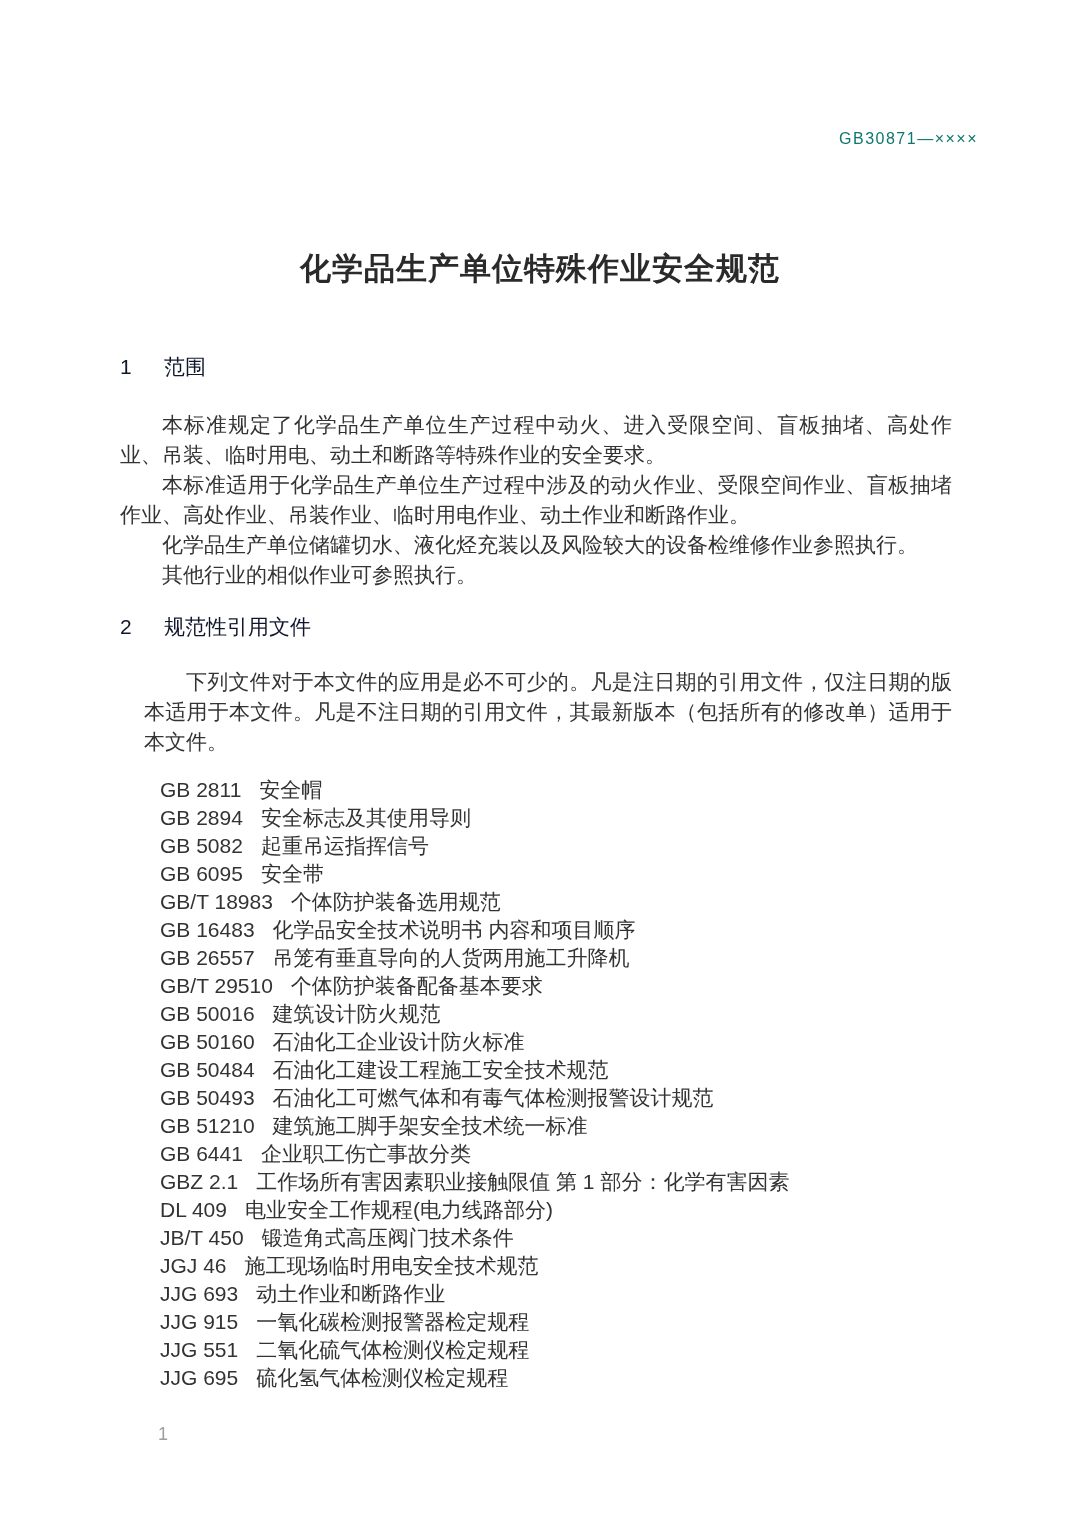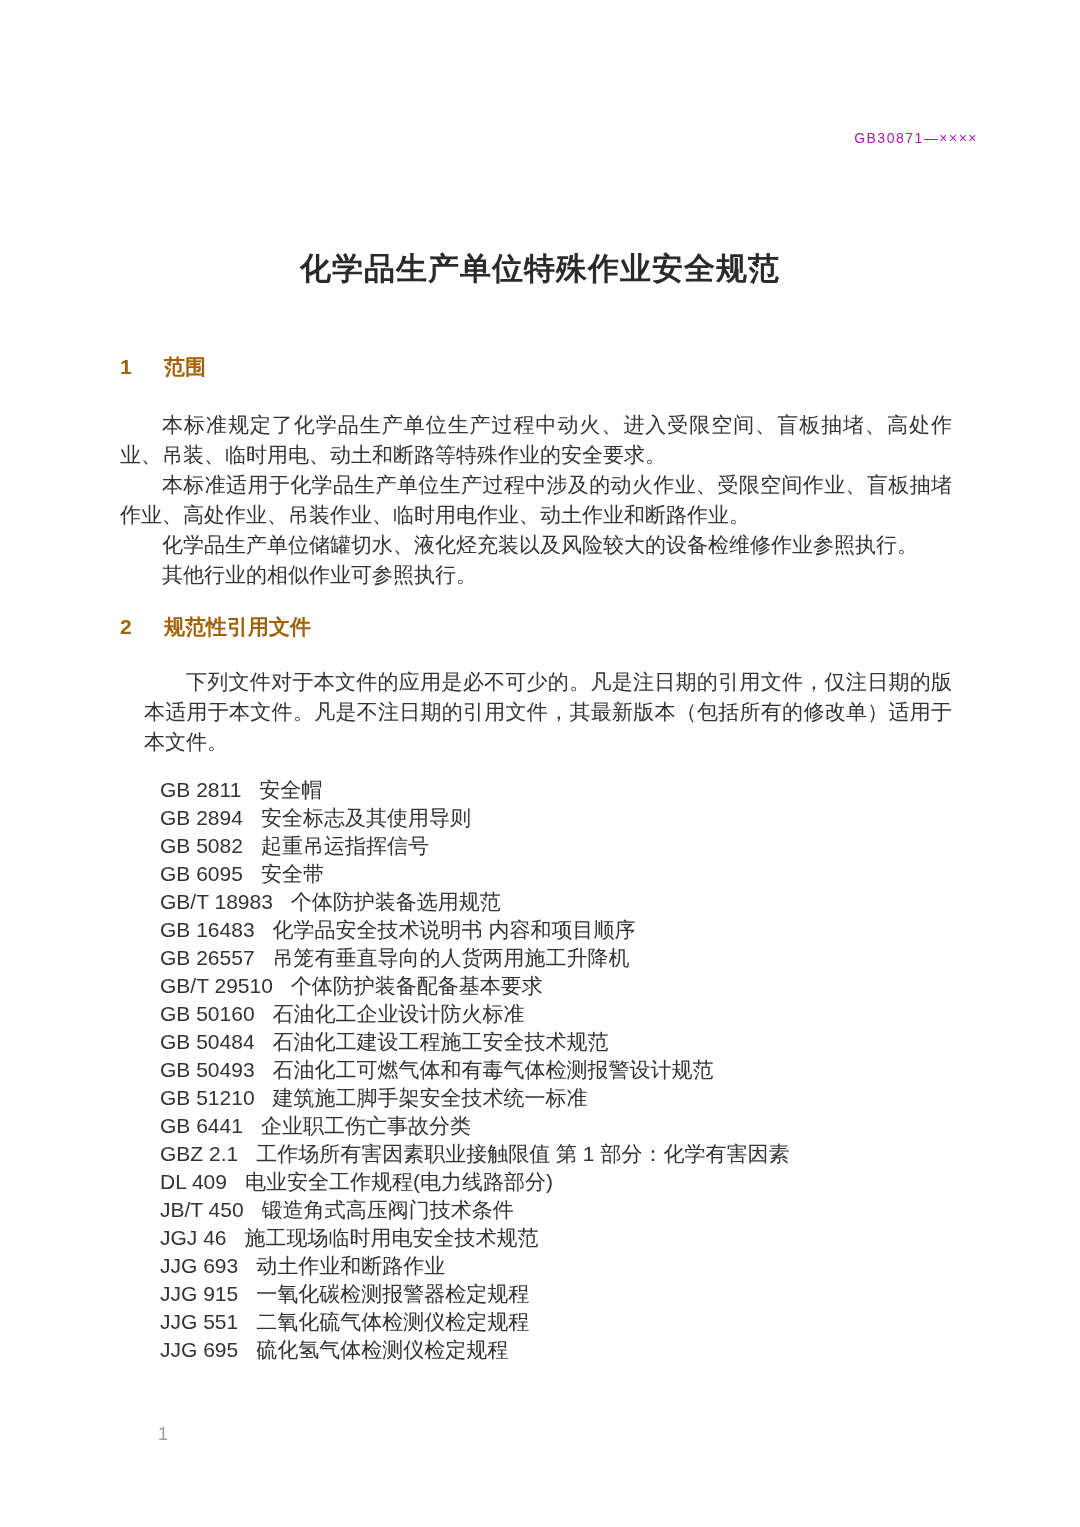--- a/index.html
+++ b/index.html
@@ -11,45 +11,45 @@
   }
   .page {
     position: relative;
     width: 1080px; height: 1527px;
     background: #ffffff;
     overflow: hidden;
   }
   .header-code {
     position: absolute;
     top: 130px; right: 102px;
-    font-size: 14px;
+    font-size: 16px;
     letter-spacing: 1.5px;
-    color: #a21caf;
+    color: #0f766e;
   }
   .doc-title {
     position: absolute;
     top: 248px; left: 0;
     width: 100%;
     text-align: center;
     font-size: 31px;
     font-weight: 600;
     letter-spacing: 1px;
     color: #2a2a2a;
   }
   .content {
     position: absolute;
     left: 120px; top: 352px;
     width: 832px;
     font-size: 21px;
     line-height: 30px;
     color: #333333;
   }
   .sec-heading {
-    font-weight: 700;
-    color: #a16207;
+    font-weight: 400;
+    color: #0f172a;
     line-height: 30px;
   }
   .sec-num { display: inline-block; min-width: 44px; }
   .sec-body-1 { margin-top: 28px; }
   .sec-heading-2 { margin-top: 22px; }
   .sec-body-2 { margin-top: 25px; margin-left: 24px; }
   .para {
     text-align: justify;
     text-indent: 2em;
   }
@@ -102,20 +102,21 @@
 
     <ul class="refs">
       <li class="ref-item"><span class="ref-code">GB 2811</span><span class="ref-title">安全帽</span></li>
       <li class="ref-item"><span class="ref-code">GB 2894</span><span class="ref-title">安全标志及其使用导则</span></li>
       <li class="ref-item"><span class="ref-code">GB 5082</span><span class="ref-title">起重吊运指挥信号</span></li>
       <li class="ref-item"><span class="ref-code">GB 6095</span><span class="ref-title">安全带</span></li>
       <li class="ref-item"><span class="ref-code">GB/T 18983</span><span class="ref-title">个体防护装备选用规范</span></li>
       <li class="ref-item"><span class="ref-code">GB 16483</span><span class="ref-title">化学品安全技术说明书 内容和项目顺序</span></li>
       <li class="ref-item"><span class="ref-code">GB 26557</span><span class="ref-title">吊笼有垂直导向的人货两用施工升降机</span></li>
       <li class="ref-item"><span class="ref-code">GB/T 29510</span><span class="ref-title">个体防护装备配备基本要求</span></li>
+      <li class="ref-item"><span class="ref-code">GB 50016</span><span class="ref-title">建筑设计防火规范</span></li>
       <li class="ref-item"><span class="ref-code">GB 50160</span><span class="ref-title">石油化工企业设计防火标准</span></li>
       <li class="ref-item"><span class="ref-code">GB 50484</span><span class="ref-title">石油化工建设工程施工安全技术规范</span></li>
       <li class="ref-item"><span class="ref-code">GB 50493</span><span class="ref-title">石油化工可燃气体和有毒气体检测报警设计规范</span></li>
       <li class="ref-item"><span class="ref-code">GB 51210</span><span class="ref-title">建筑施工脚手架安全技术统一标准</span></li>
       <li class="ref-item"><span class="ref-code">GB 6441</span><span class="ref-title">企业职工伤亡事故分类</span></li>
       <li class="ref-item"><span class="ref-code">GBZ 2.1</span><span class="ref-title">工作场所有害因素职业接触限值 第 1 部分：化学有害因素</span></li>
       <li class="ref-item"><span class="ref-code">DL 409</span><span class="ref-title">电业安全工作规程(电力线路部分)</span></li>
       <li class="ref-item"><span class="ref-code">JB/T 450</span><span class="ref-title">锻造角式高压阀门技术条件</span></li>
       <li class="ref-item"><span class="ref-code">JGJ 46</span><span class="ref-title">施工现场临时用电安全技术规范</span></li>
       <li class="ref-item"><span class="ref-code">JJG 693</span><span class="ref-title">动土作业和断路作业</span></li>

